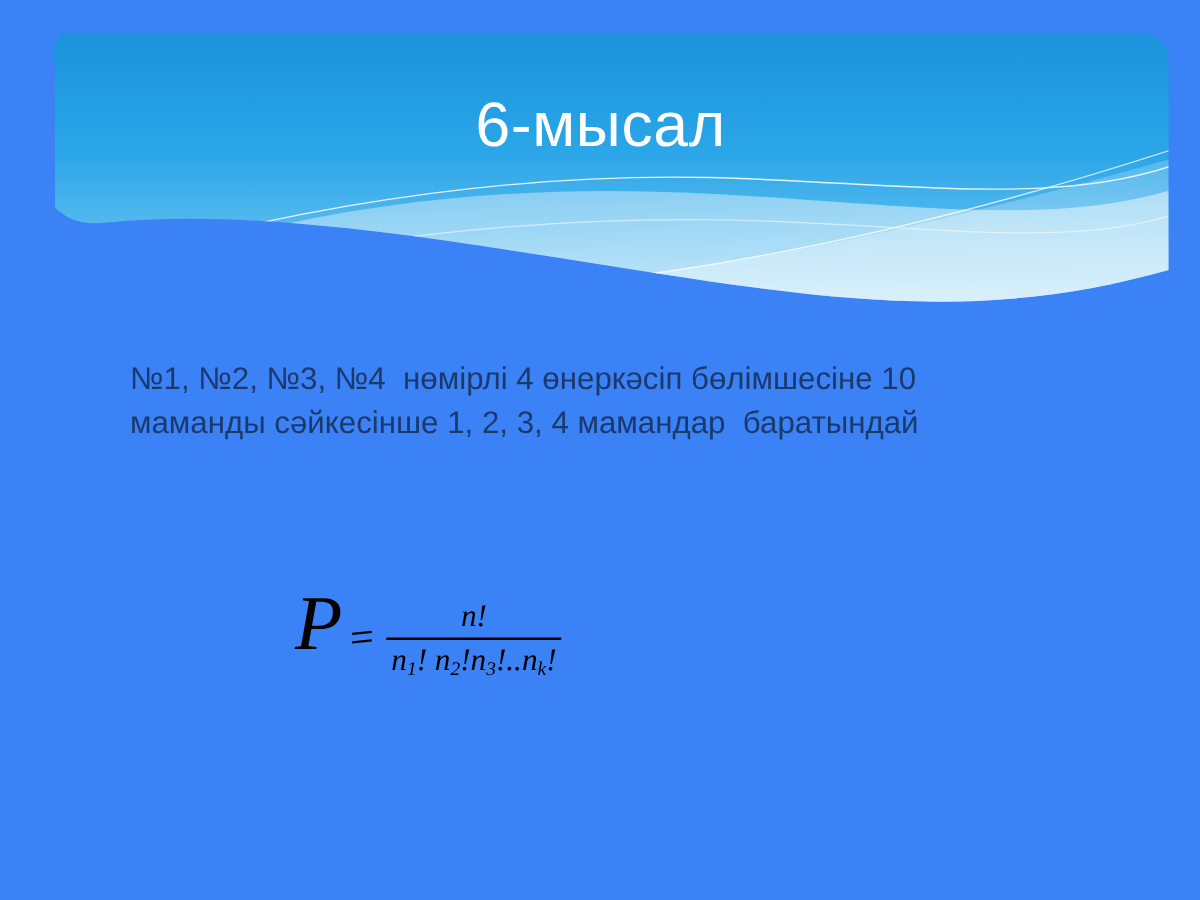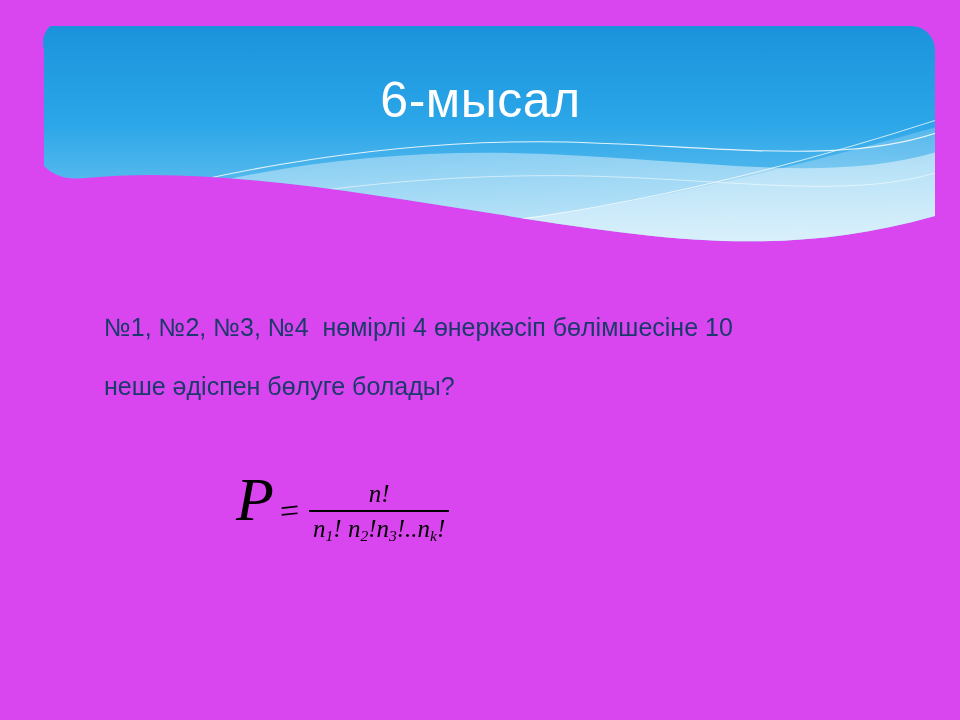--- a/index.html
+++ b/index.html
@@ -11,21 +11,21 @@
     width: 960px;
     height: 720px;
     position: relative;
     overflow: hidden;
     font-family: "Liberation Sans", sans-serif;
   }
 
   .slide {
     position: absolute;
     inset: 0;
-    background: #d946ef;
+    background: #3b82f6;
   }
 
   
   .banner {
     position: absolute;
     left: 26px;
     top: 26px;
     width: 909px;
     height: 228px;
   }
@@ -56,21 +56,20 @@
     left: 104px;
     top: 286px;
     width: 760px;
     color: #1b3a6b;
     font-size: 25px;
     line-height: 35px;
     font-family: "Liberation Sans", sans-serif;
   }
   .body-line {
     white-space: pre;
-    margin-top: 24px;
   }
 
   
   .formula {
     position: absolute;
     left: 236px;
     top: 466px;
     color: #000000;
     font-family: "Liberation Serif", serif;
     display: flex;
@@ -191,21 +190,21 @@
         <path d="M-20,236 C160,176 360,146 560,150
                  C720,154 840,176 929,140" fill="none" stroke="#ffffff" stroke-opacity="0.55" stroke-width="1"></path>
       </g>
     </svg>
   </div>
 
   <div class="slide-title">6-мысал</div>
 
   <div class="body-text">
     <div class="body-line">№1, №2, №3, №4  нөмірлі 4 өнеркәсіп бөлімшесіне 10</div>
-    <div class="body-line">неше әдіспен бөлуге болады?</div>
+    <div class="body-line">маманды сәйкесінше 1, 2, 3, 4 мамандар  баратындай</div>
   </div>
 
   <div class="formula">
     <span class="f-lhs">
       <span class="f-P">P</span>
     </span>
 
     <span class="f-eq">=</span>
 
     <span class="f-frac">

